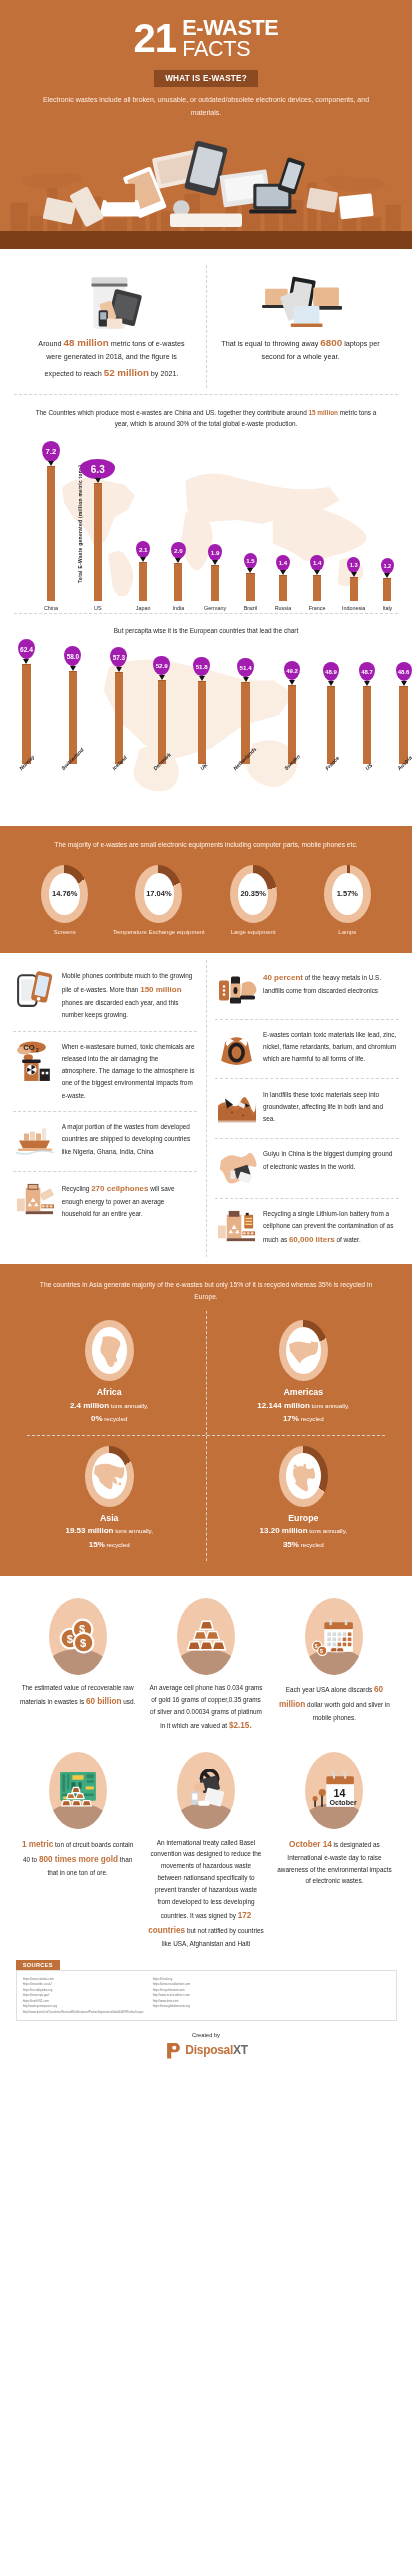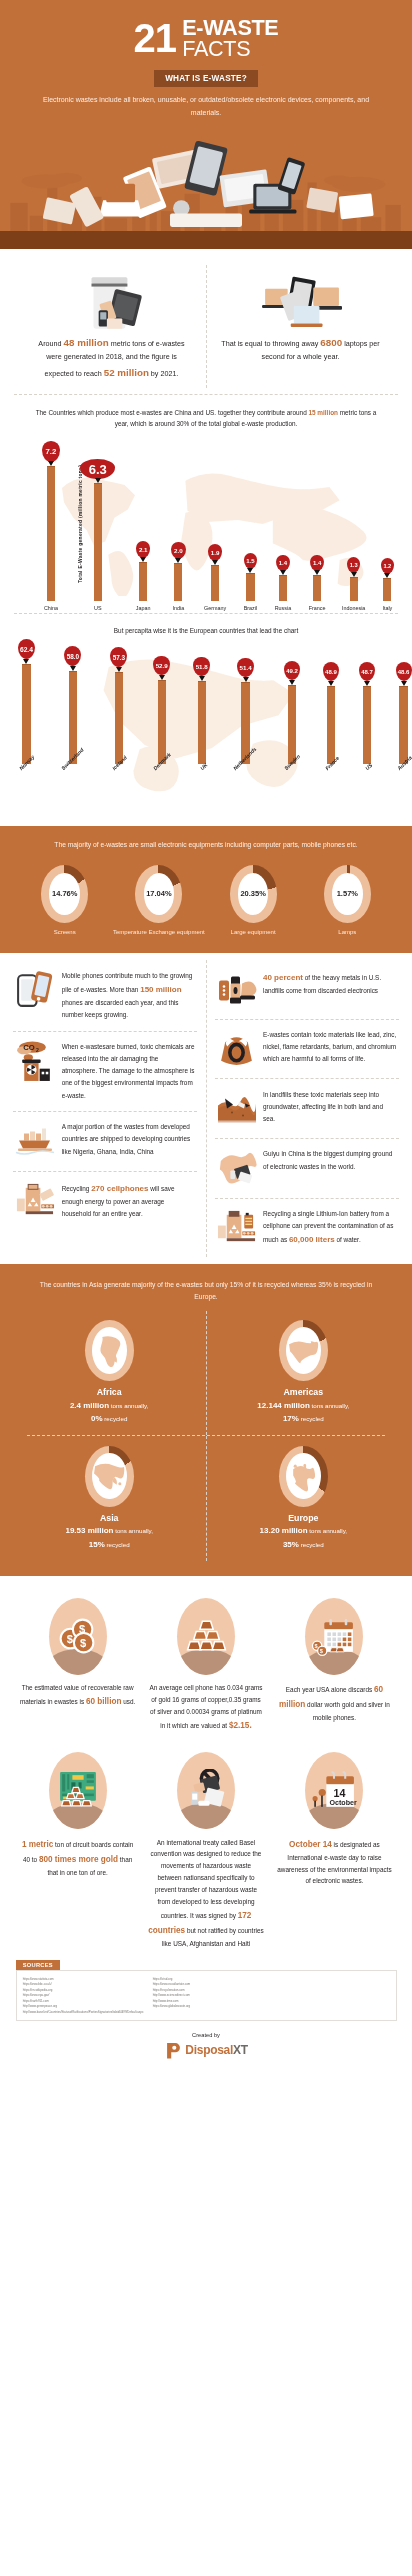--- a/index.html
+++ b/index.html
@@ -83,21 +83,21 @@
     pointer-events:none; opacity:1;
   }
   .chart-area { position:relative; display:flex; align-items:flex-end; justify-content:center; gap: 0px; }
   .yaxis-label {
     position:absolute; left: 3.1px; top: 50%; transform: translateY(-50%) rotate(-90deg);
     transform-origin: center; white-space: nowrap;
     font-size: 4.9px; font-weight:700; letter-spacing:0.3px; color:#231f20;
   }
   .bar-col { display:flex; flex-direction:column; align-items:center; }
   .pin {
-    background:#b91c1c; color:#fff; font-weight:700;
+    background:#a21caf; color:#fff; font-weight:700;
     border-radius: 50% 50% 50% 50% / 42% 42% 58% 58%;
     display:flex; align-items:center; justify-content:center;
     position:relative; margin-bottom: 4.1px;
   }
   .pin:after {
     content:''; position:absolute; bottom:-4.1px; left:50%; transform:translateX(-50%);
     border-left:3.1px solid transparent; border-right:3.1px solid transparent;
     border-top:5.2px solid #111;
   }
   .bar { background:#c2703a; border-top: 1.5px solid #a85c2c; width: 8.2px; }
@@ -318,21 +318,21 @@
 
       <div class="yaxis-label">Total E-Waste generated (million metric tons)</div>
 
       <div class="chart-area" style="height:170px;padding-left:24px;">
         <div class="bar-col">
           <div class="pin" style="width:17.5px;height:20.6px;font-size:7.7px;">7.2</div>
           <div class="bar" style="height:135px;"></div>
           <div class="bar-lab">China</div>
         </div>
         <div class="bar-col" style="margin-left:20.6px">
-          <div class="pin" style="width:35px;height:19.6px;font-size:13px;">6.3</div>
+          <div class="pin" style="width:35px;height:19.6px;font-size:10px;">6.3</div>
           <div class="bar" style="height:118px;"></div>
           <div class="bar-lab">US</div>
         </div>
         <div class="bar-col" style="margin-left:20.6px">
           <div class="pin" style="width:14.4px;height:17px;font-size:6.2px;">2.1</div>
           <div class="bar" style="height:39px;"></div>
           <div class="bar-lab">Japan</div>
         </div>
         <div class="bar-col" style="margin-left:20.6px">
           <div class="pin" style="width:14.4px;height:17px;font-size:6.2px;">2.0</div>

